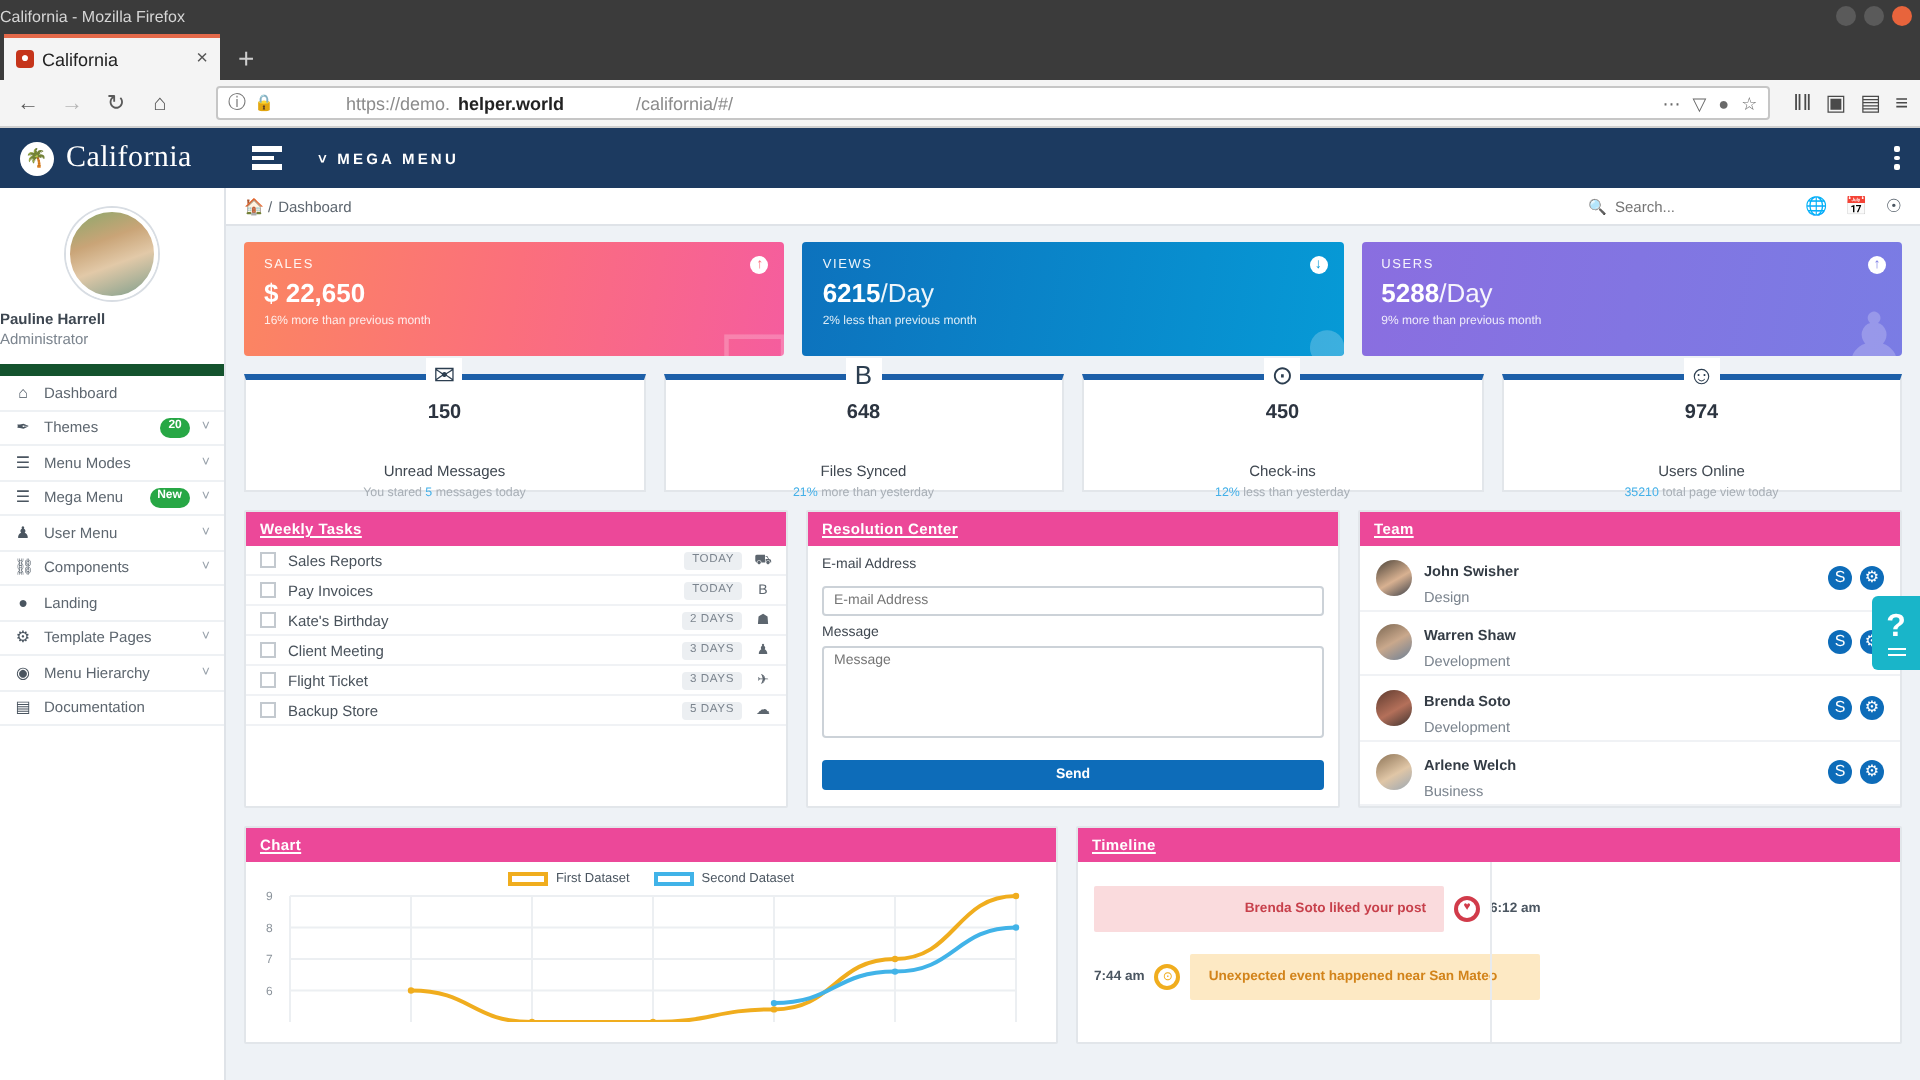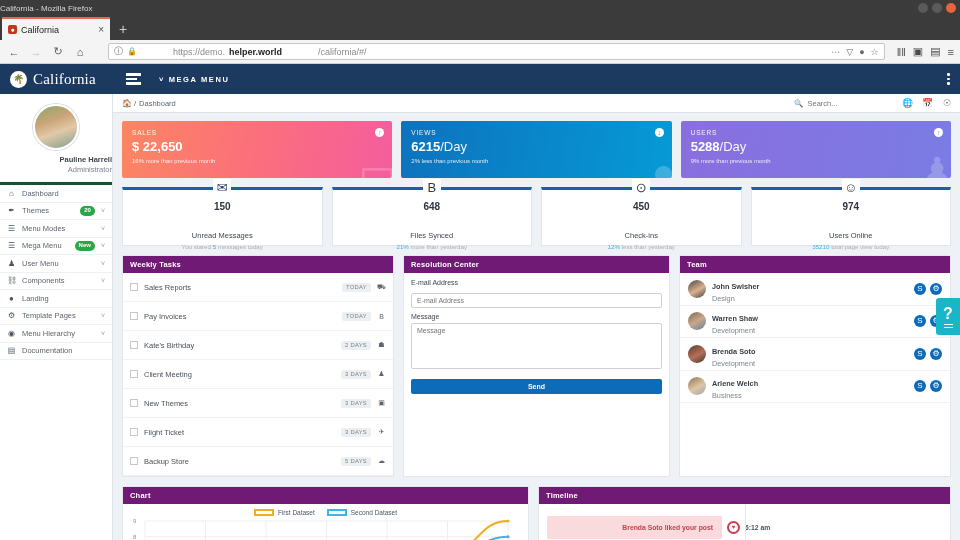--- a/index.html
+++ b/index.html
@@ -69,21 +69,21 @@
   .burger span { display: block; width: 15px; height: 2.4px; background: #fff; }
   .burger span:nth-child(2) { width: 11px; }
   .megamenu { margin-left: 18px; font-size: 7.5px; font-weight: bold; letter-spacing: 1.6px; }
   .kebab { margin-left: auto; display: flex; flex-direction: column; gap: 2px; align-items: center; }
   .kebab i { width: 2.6px; height: 2.6px; background: #fff; border-radius: 1px; display: block; }
 
   .body-wrap { flex: 1; display: flex; min-height: 0; }
 
   
   .sidebar { width: 113px; background: #fff; border-right: 1px solid #dfe3e8; flex-shrink: 0; }
-  .profile { padding: 10px 0 8px; text-align: right; border-bottom: 3px solid #14532d; }
+  .profile { padding: 10px 0 8px; text-align: left; border-bottom: 6px solid #14532d; }
   .avatar-lg {
     width: 46px; height: 46px; border-radius: 50%; margin: 0 auto 5px;
     background: linear-gradient(160deg,#8aa86b 0%,#c9a477 35%,#e2c9a8 60%,#7d9e8c 100%);
     border: 2px solid #fff; box-shadow: 0 0 0 1px #d8dde3;
   }
   .profile-name { font-size: 7.5px; font-weight: bold; color: #3d4650; }
   .profile-role { font-size: 7.5px; color: #7b848e; margin-top: 1px; }
 
   .nav-item {
     height: 17.5px; display: flex; align-items: center; gap: 6px;
@@ -156,30 +156,30 @@
   }
   .metric-num { font-size: 10px; font-weight: bold; color: #2c3440; }
   .metric-title { font-size: 7.5px; color: #3f4750; margin-top: 19px; }
   .metric-sub { font-size: 6.2px; color: #a7aeb5; margin-top: 3px; }
   .metric-sub b { color: #44b0e8; font-weight: normal; }
 
   
   .panels { display: flex; gap: 9px; margin-top: 9px; }
   .panel { background: #fff; border: 1px solid #e2e6ea; border-radius: 1px; overflow: hidden; }
   .panel-head {
-    background: #701a75; color: #fff; font-size: 7.5px; font-weight: bold;
-    padding: 4px 7px; letter-spacing: .2px;
+    background: #ec4899; color: #fff; font-size: 7.5px; font-weight: bold;
+    padding: 4px 7px; letter-spacing: .2px; text-decoration: underline;
   }
   .p-tasks { width: 272px; flex-shrink: 0; }
   .p-res { width: 267px; flex-shrink: 0; }
   .p-team { flex: 1; }
 
   .task {
     display: flex; align-items: center; gap: 6px; padding: 2px 7px;
-    height: 29px; font-size: 7.5px; color: #49525b;
+    height: 15px; font-size: 7.5px; color: #49525b;
     border-bottom: 1px solid #f0f2f5;
   }
   .chk { width: 8px; height: 8px; border: 1px solid #c3c9cf; background: #fff; flex-shrink: 0; }
   .task-label { flex: 1; }
   .pill {
     background: #eceff2; color: #7b848e; font-size: 5.8px; letter-spacing: .3px;
     padding: 1.5px 4px; border-radius: 2px;
   }
   .task-ico { font-size: 7px; color: #5d666f; width: 9px; text-align: center; }
 
@@ -475,26 +475,20 @@
                   <span class="chk"></span>
                   <span class="task-label">Kate's Birthday</span>
                   <span class="pill">2 DAYS</span>
                   <span class="task-ico">☗</span>
                 </div>
                 <div class="task">
                   <span class="chk"></span>
                   <span class="task-label">Client Meeting</span>
                   <span class="pill">3 DAYS</span>
                   <span class="task-ico">♟</span>
-                </div>
-                <div class="task">
-                  <span class="chk"></span>
-                  <span class="task-label">New Themes</span>
-                  <span class="pill">3 DAYS</span>
-                  <span class="task-ico">▣</span>
                 </div>
                 <div class="task">
                   <span class="chk"></span>
                   <span class="task-label">Flight Ticket</span>
                   <span class="pill">3 DAYS</span>
                   <span class="task-ico">✈</span>
                 </div>
                 <div class="task">
                   <span class="chk"></span>
                   <span class="task-label">Backup Store</span>

